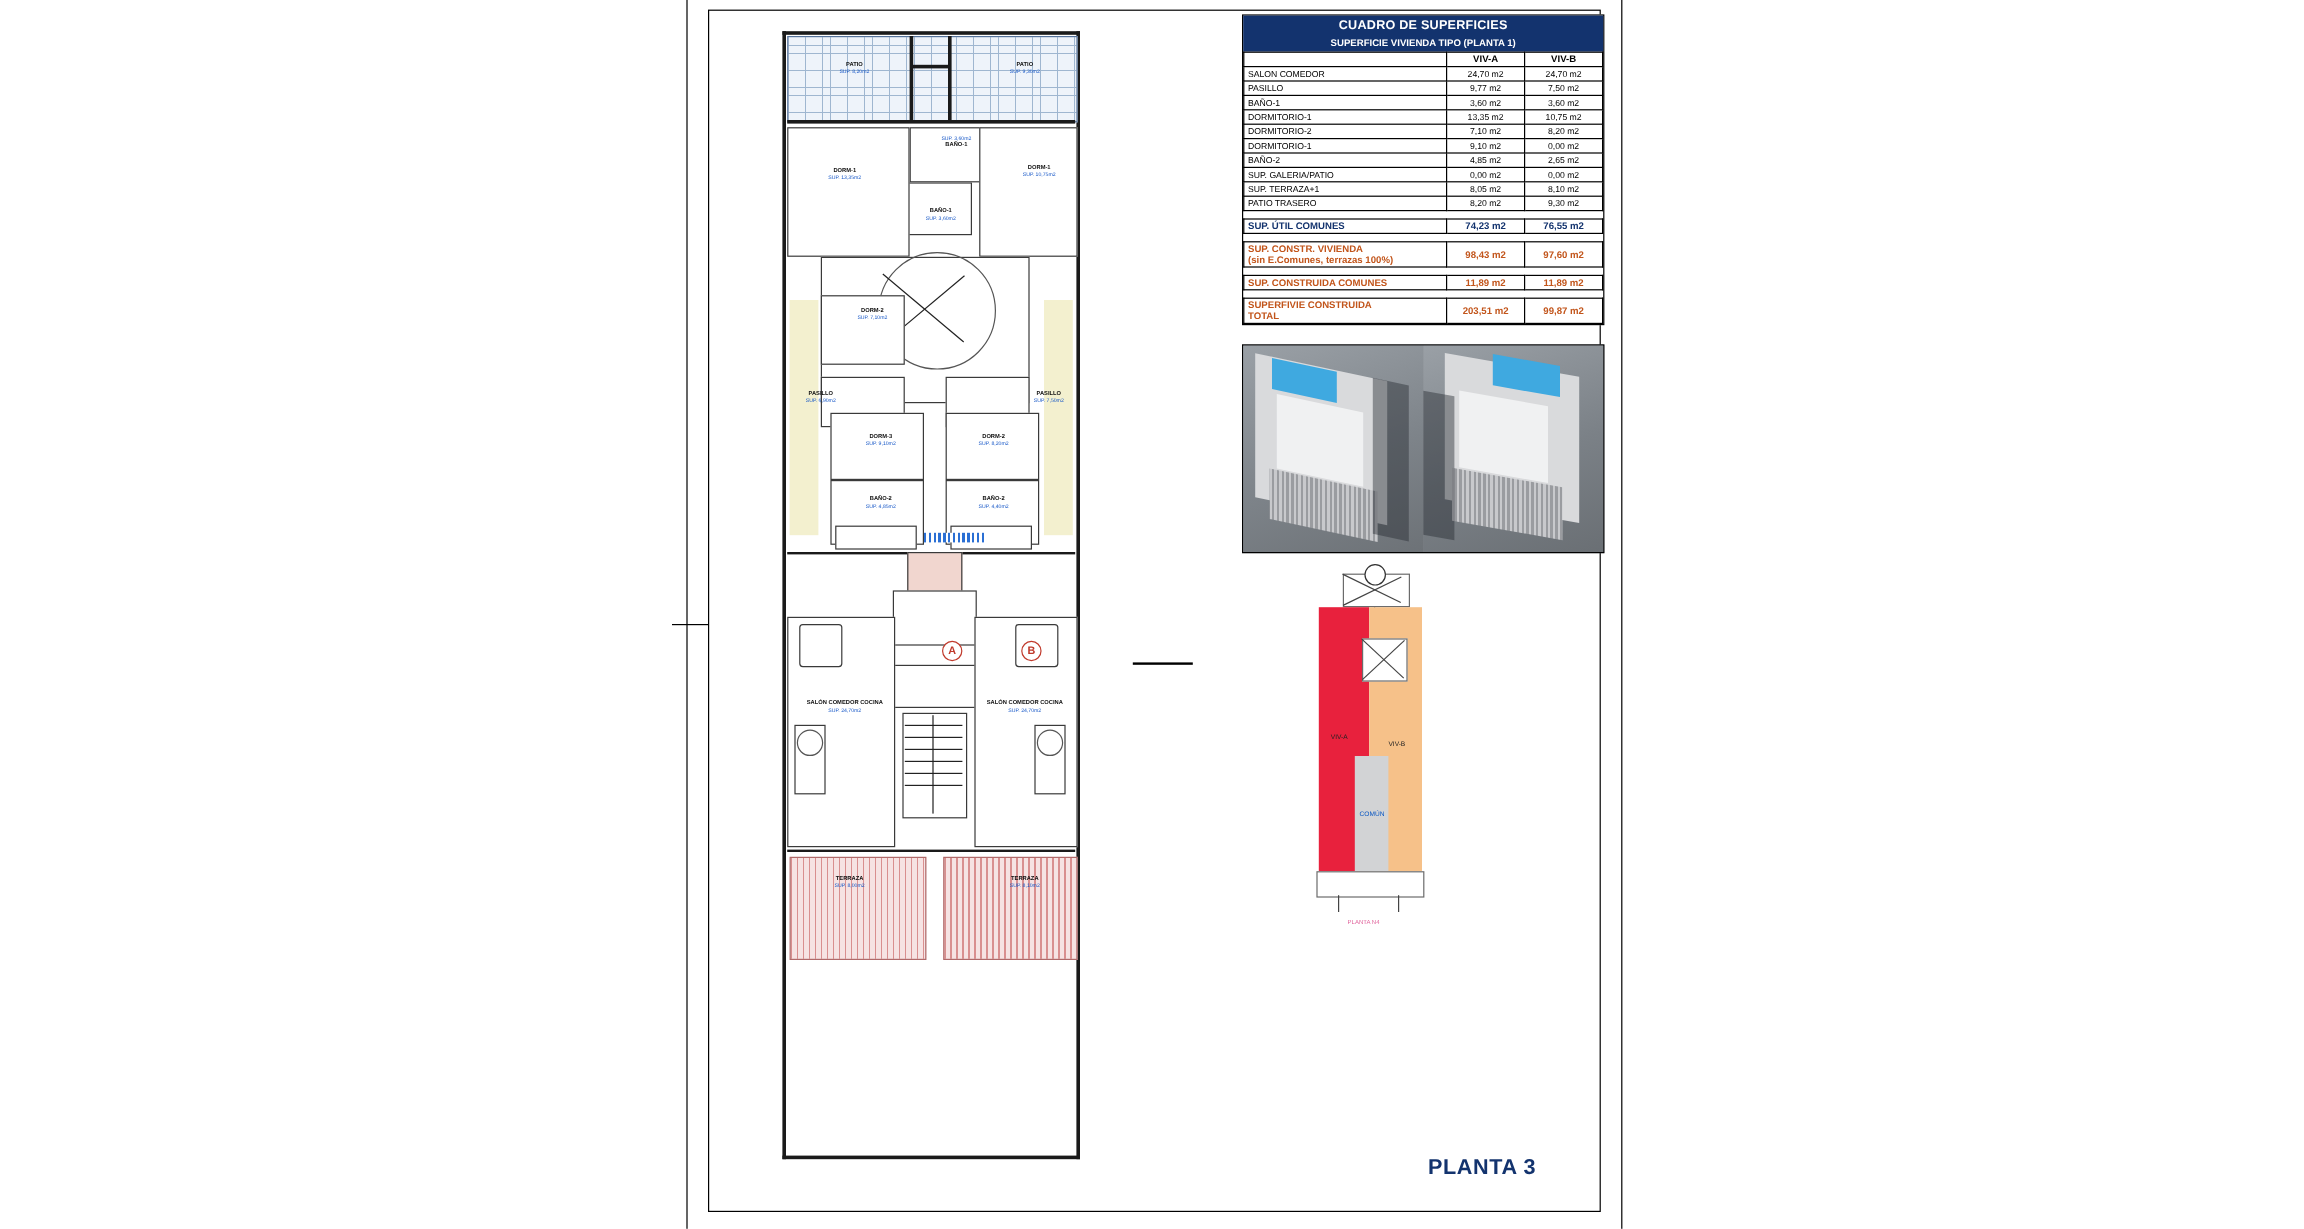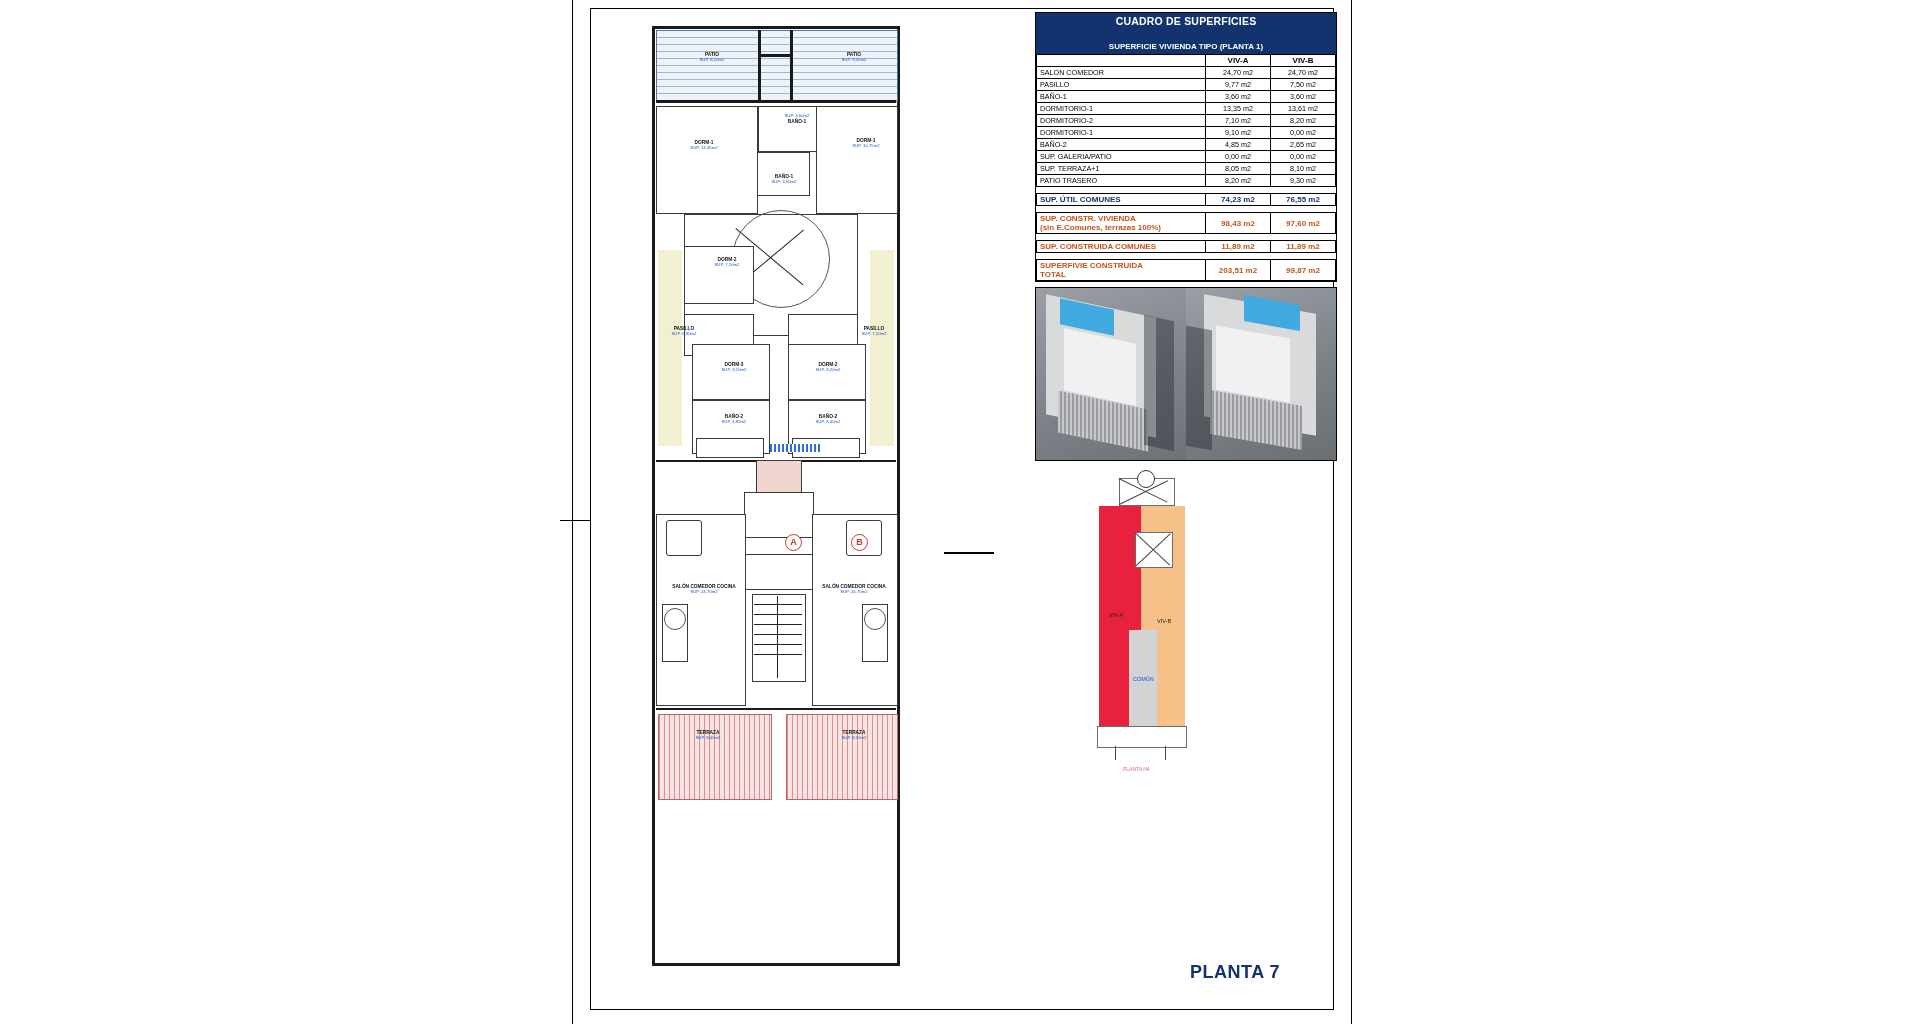--- a/index.html
+++ b/index.html
@@ -29,21 +29,21 @@
       #f6e3e3;}
   .hatch-yellow{background:#f3f0cf;}
 
   .circ{position:absolute;border:1px solid #555;border-radius:50%;}
   .ab{position:absolute;width:15px;height:15px;border:1.2px solid #c0392b;border-radius:50%;color:#c0392b;font-size:9px;font-weight:700;text-align:center;line-height:14px;background:#fff;}
 
   
   .tbl{position:absolute;left:1035px;top:12px;width:300px;border:1px solid #000;background:#fff;}
   .tbl-head{background:#13336e;color:#fff;text-align:center;padding:2px 0 3px;}
   .tbl-head .t1{font-size:10.5px;font-weight:700;letter-spacing:.2px;}
-  .tbl-head .t2{font-size:8px;font-weight:600;margin-top:15px;}
+  .tbl-head .t2{font-size:8px;font-weight:600;margin-top:4px;}
   table{border-collapse:collapse;width:100%;font-size:7.2px;}
   table td{border:1px solid #000;padding:1px 3px;height:9px;}
   .c-num{text-align:center;width:58px;}
   .hdr-cell{text-align:center;font-weight:700;font-size:8px;}
   .gap{height:4px;border:none !important;}
   .blue-b{color:#13336e;font-weight:700;font-size:8px;}
   .orange-b{color:#c2551b;font-weight:700;font-size:8px;}
   .orange-t{color:#c2551b;font-weight:700;font-size:8px;text-align:center;}
   .blue-t{color:#13336e;font-weight:700;font-size:8px;text-align:center;}
   .noborder{border:none !important;}
@@ -246,21 +246,21 @@
             <td class="c-num">7,50 m2</td>
           </tr>
       <tr>
             <td>BAÑO-1</td>
             <td class="c-num">3,60 m2</td>
             <td class="c-num">3,60 m2</td>
           </tr>
       <tr>
             <td>DORMITORIO-1</td>
             <td class="c-num">13,35 m2</td>
-            <td class="c-num">13,61 m2</td>
+            <td class="c-num">10,75 m2</td>
           </tr>
       <tr>
             <td>DORMITORIO-2</td>
             <td class="c-num">7,10 m2</td>
             <td class="c-num">8,20 m2</td>
           </tr>
       <tr>
             <td>DORMITORIO-1</td>
             <td class="c-num">9,10 m2</td>
             <td class="c-num">0,00 m2</td>
@@ -361,15 +361,15 @@
     <div class="frame s-white" style="left:12px;top:256px;width:88px;height:20px;"></div>
     <div class="s-line" style="left:30px;top:276px;width:1px;height:14px;"></div>
     <div class="s-line" style="left:80px;top:276px;width:1px;height:14px;"></div>
 
     <div class="s-lbl" style="left:24px;top:142px;">VIV-A</div>
     <div class="s-lbl" style="left:72px;top:148px;">VIV-B</div>
     <div class="s-lbl" style="left:48px;top:206px;color:#0a57c2;">COMÚN</div>
     <div class="s-lbl pink" style="left:38px;top:296px;">PLANTA N4</div>
   </div>
 
-  <div class="footer">PLANTA 7</div>
+  <div class="footer">PLANTA 3</div>
 
 </div>
 
 </body></html>

